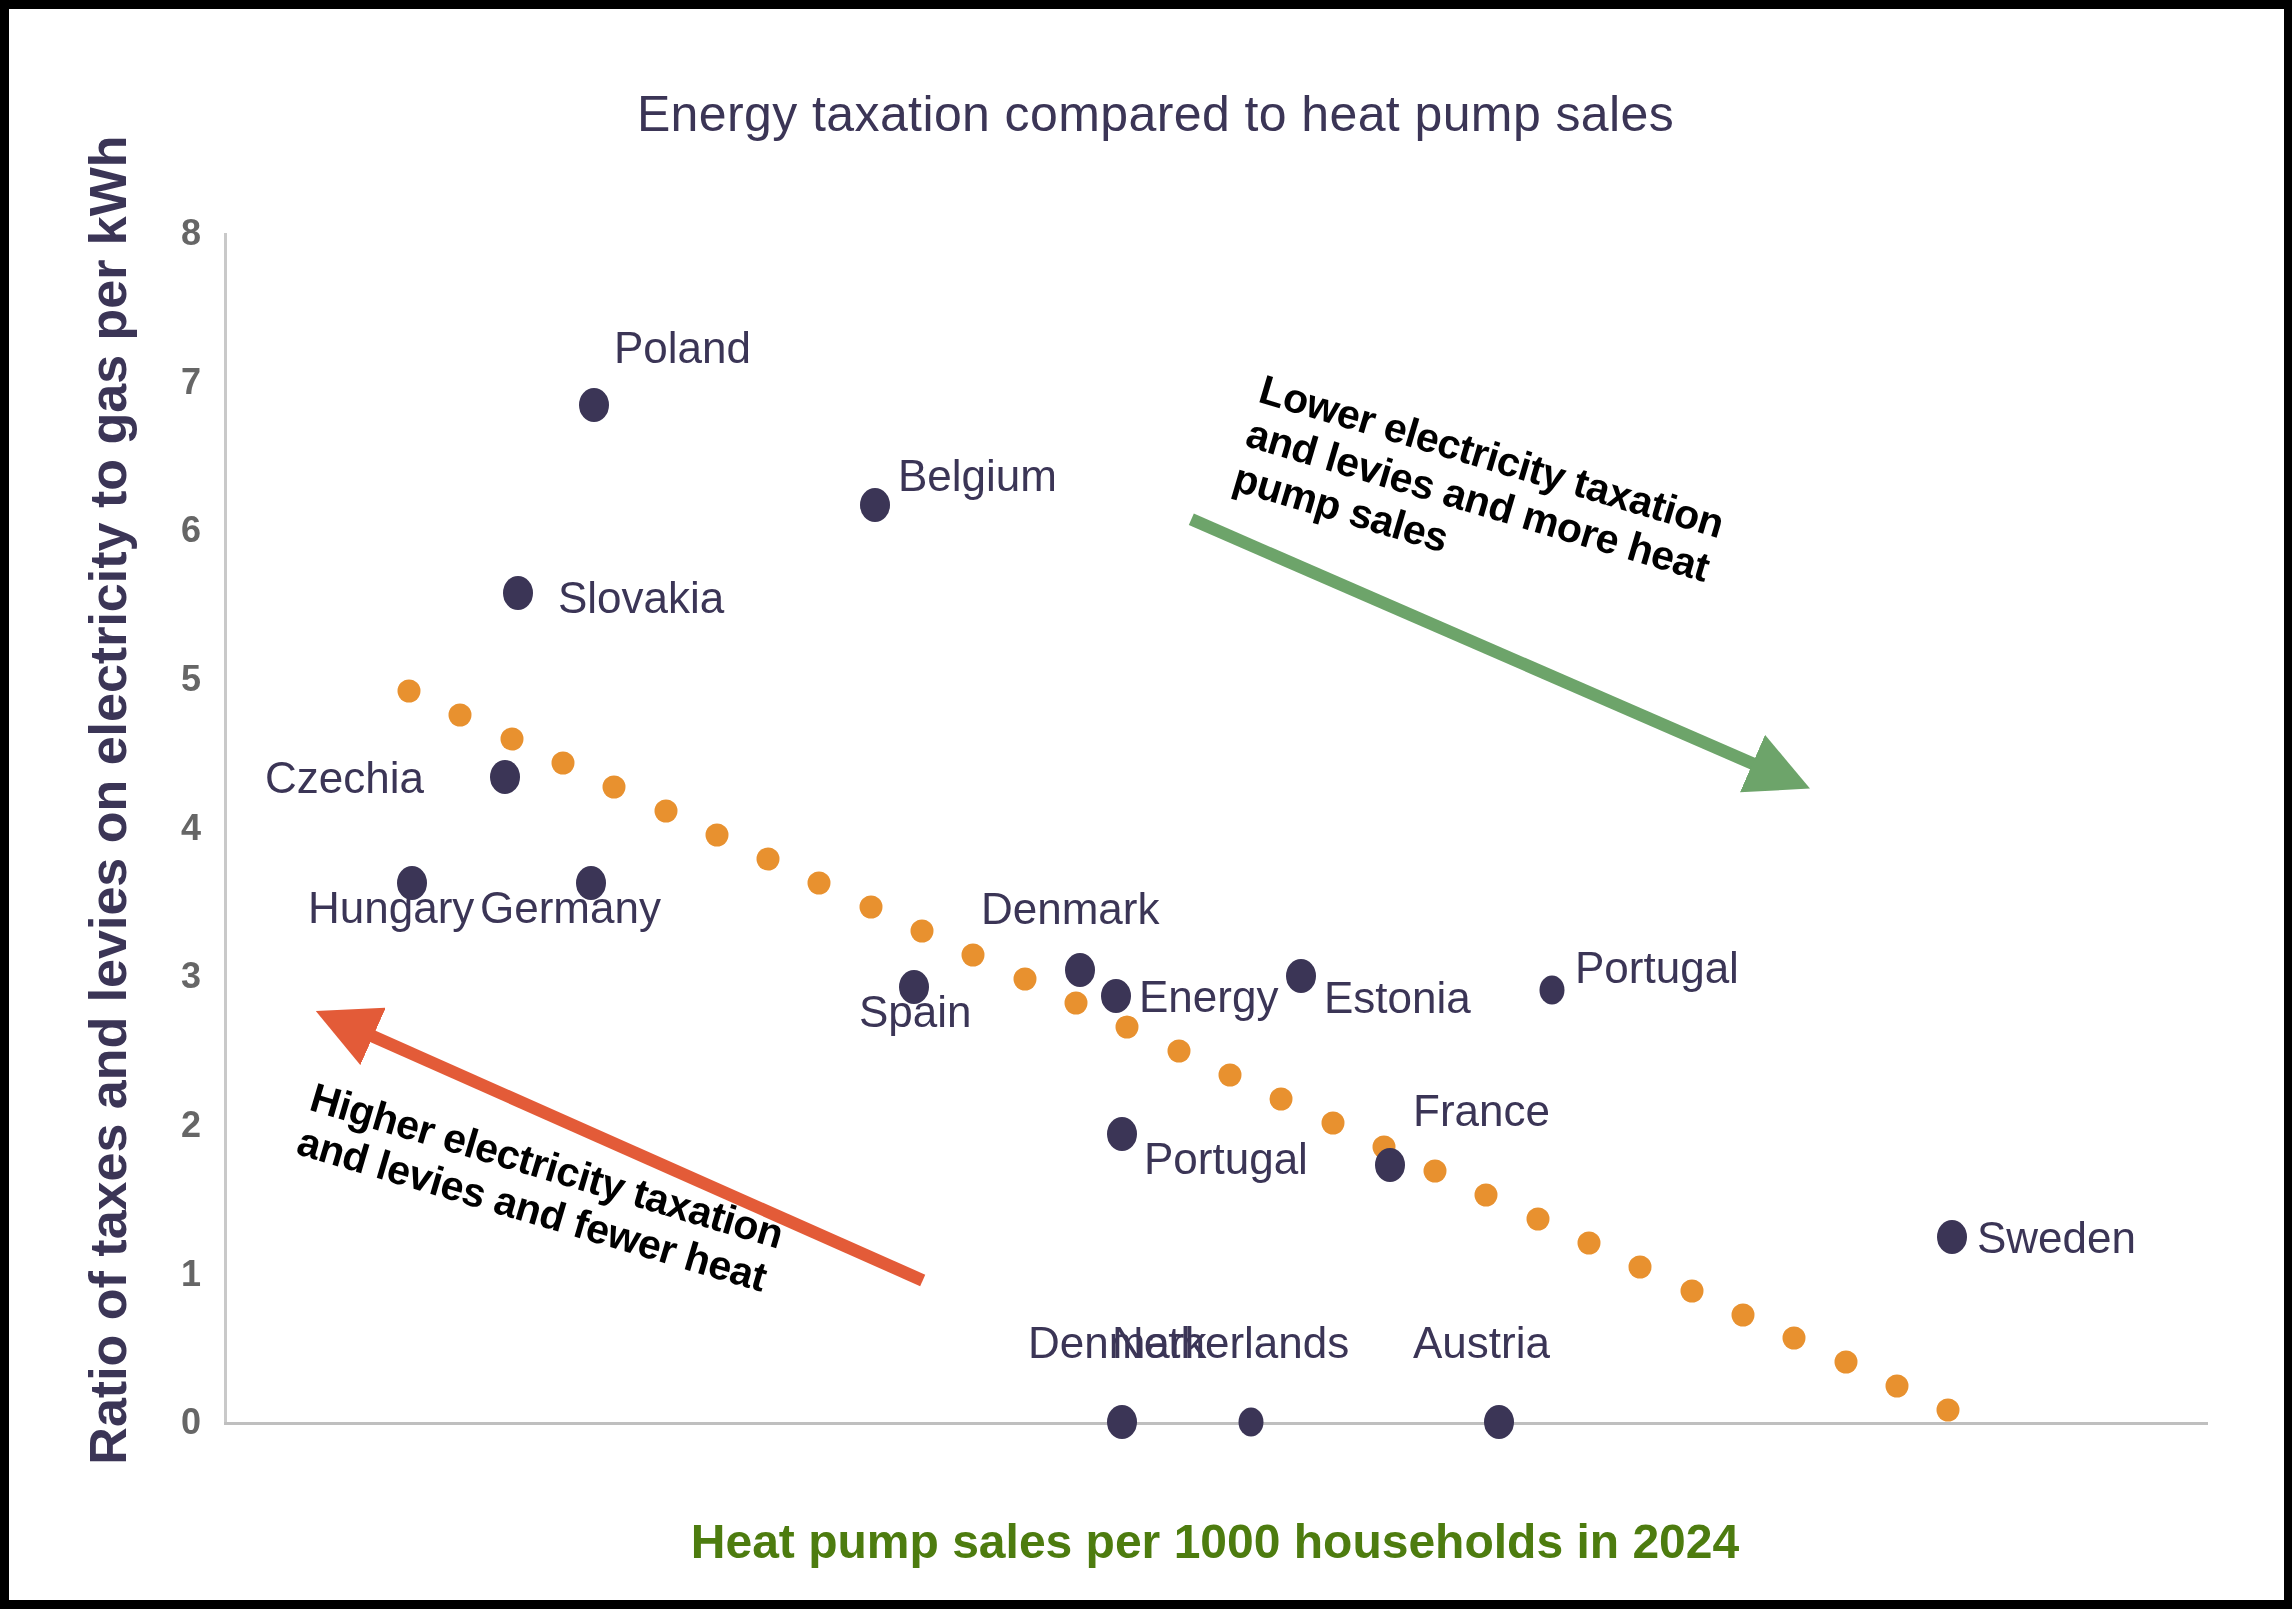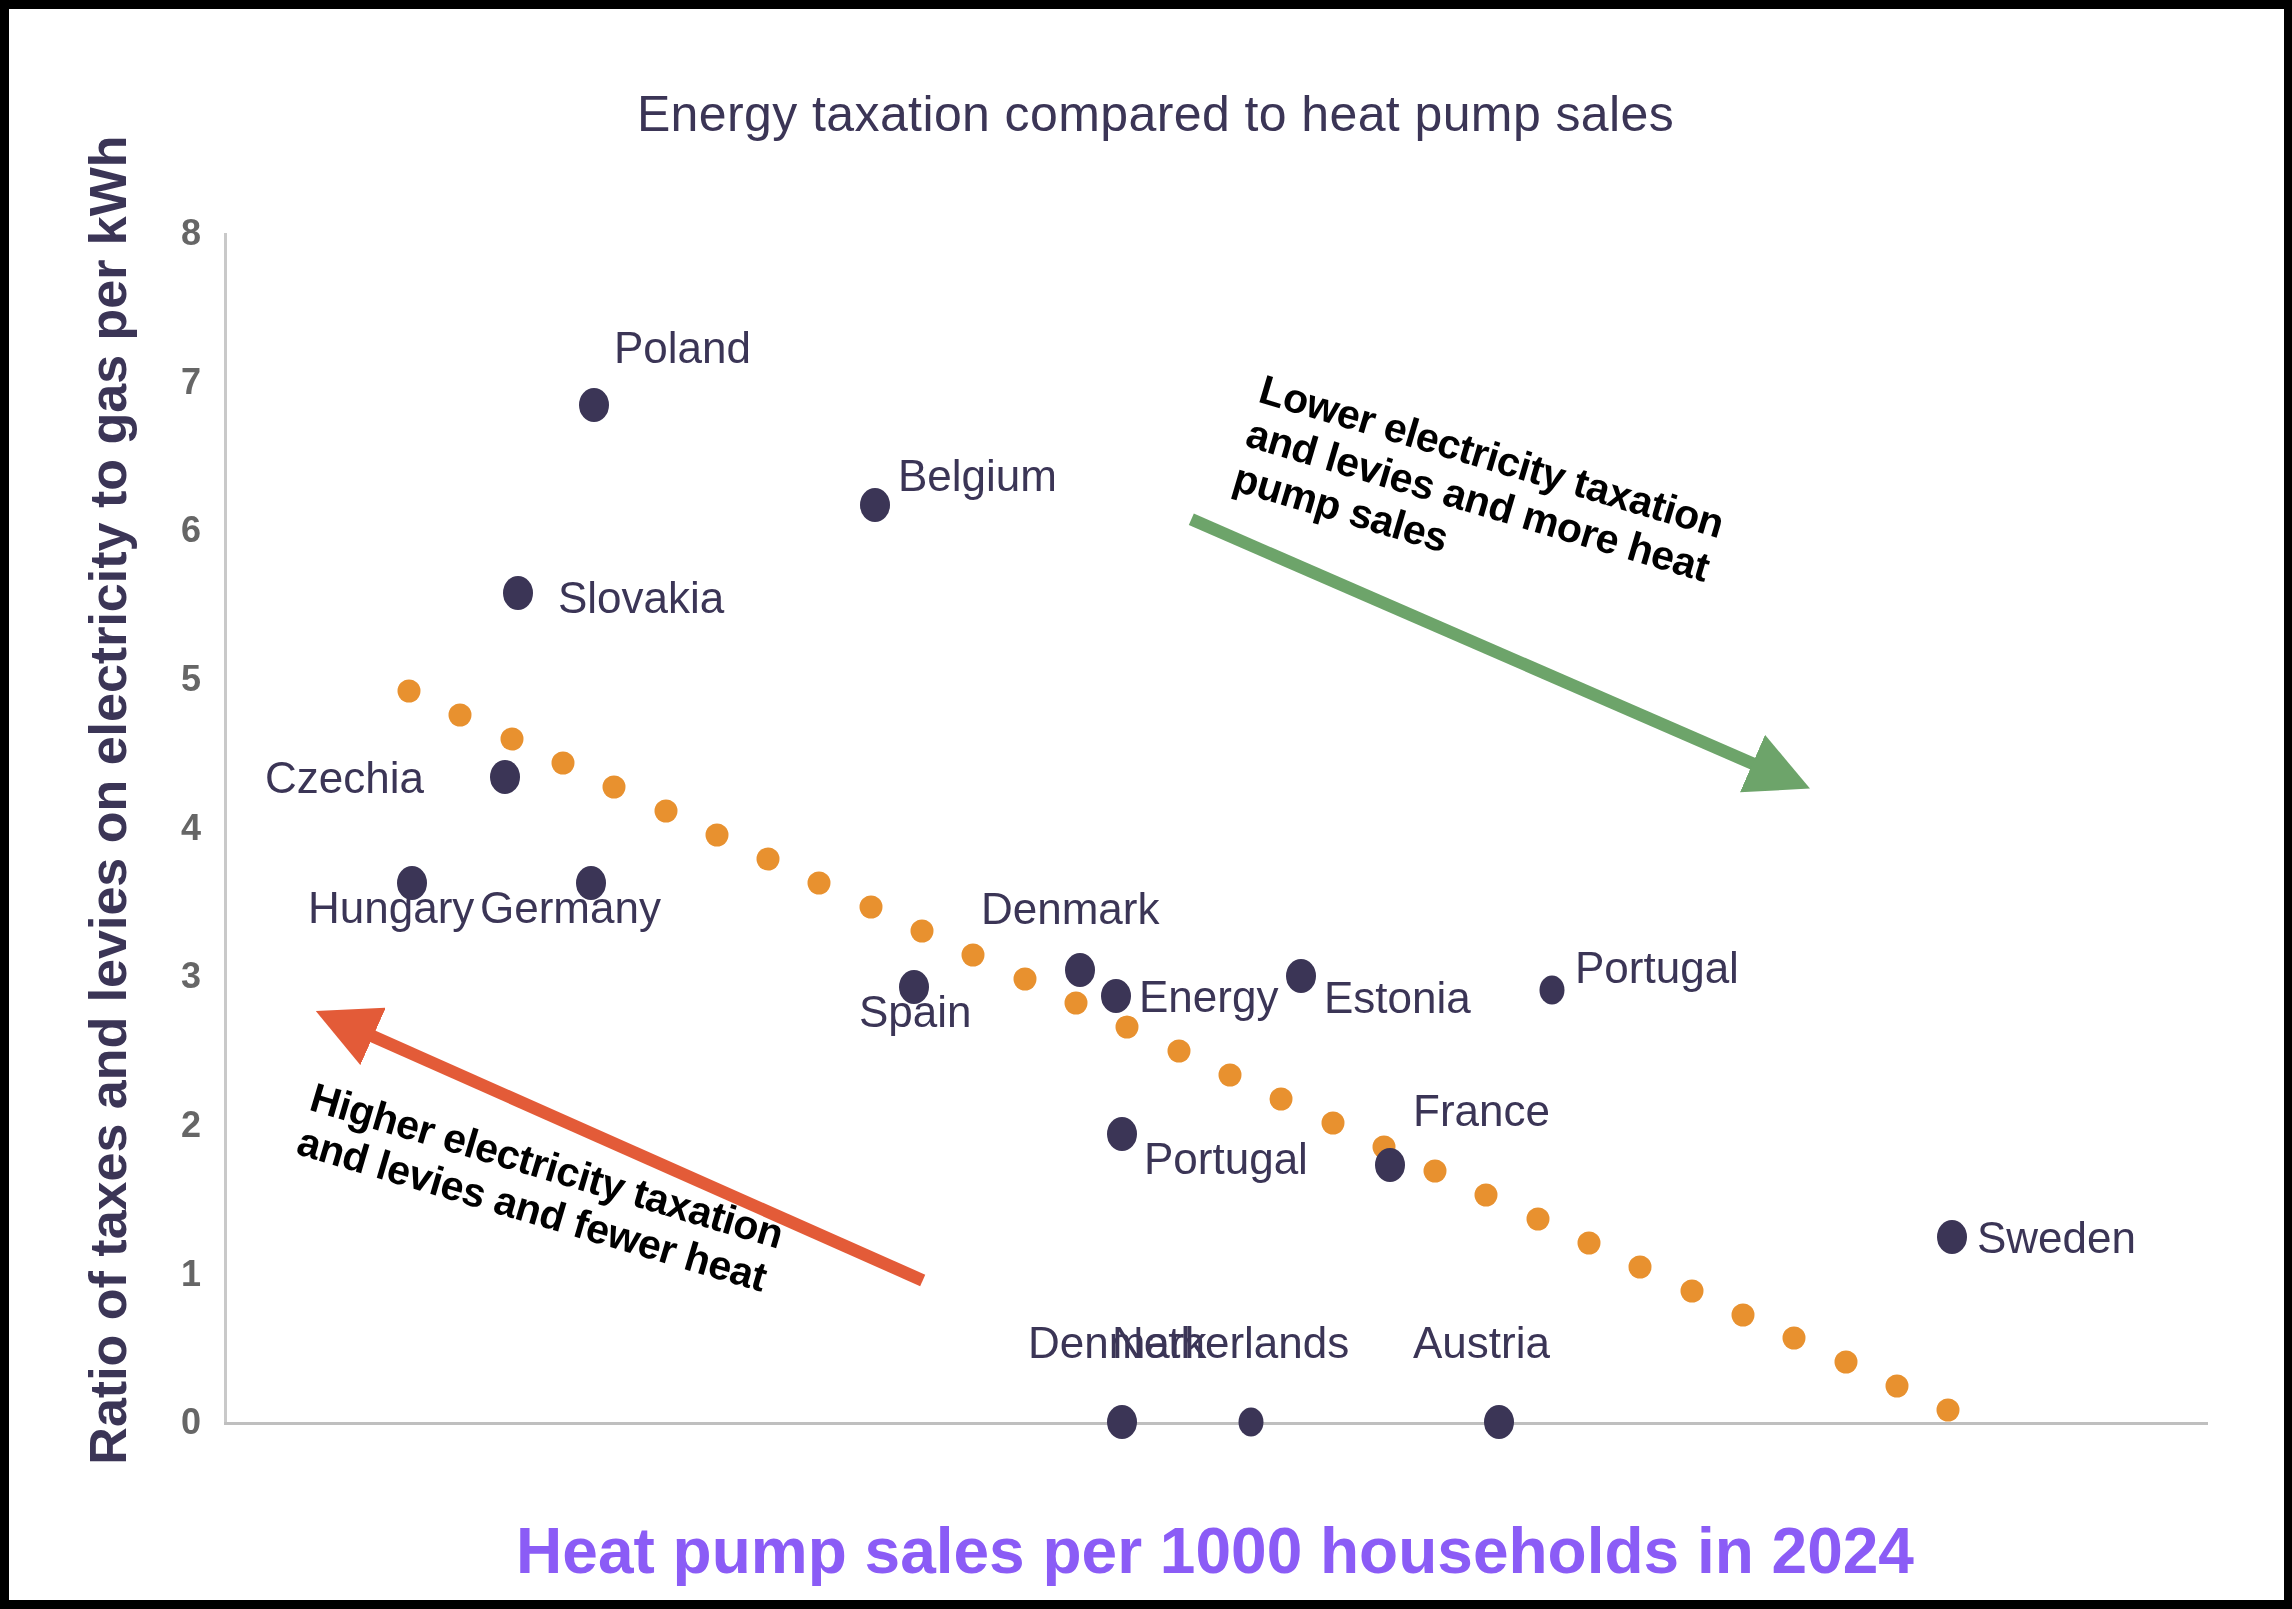--- a/index.html
+++ b/index.html
@@ -24,21 +24,21 @@
     left:-573px; top:761px;
     width:1343px; text-align:center;
     transform:rotate(-90deg);
     transform-origin:center center;
     font-size:52px; font-weight:bold; color:#3B3556;
     white-space:nowrap;
   }
   #x-axis-title {
     position:absolute; left:215px; top:1505px; width:1982px;
     text-align:center;
-    font-size:64px; font-weight:bold; color:#8b5cf6;
+    font-size:48px; font-weight:bold; color:#4d7c0f;
     white-space:nowrap;
   }
   #plot {
     position:absolute; left:215px; top:224px;
     width:1982px; height:1189px;
   }
   #y-axis-line {
     position:absolute; left:215px; top:224px;
     width:2.7px; height:1191px; background:#C9C9C9;
   }

